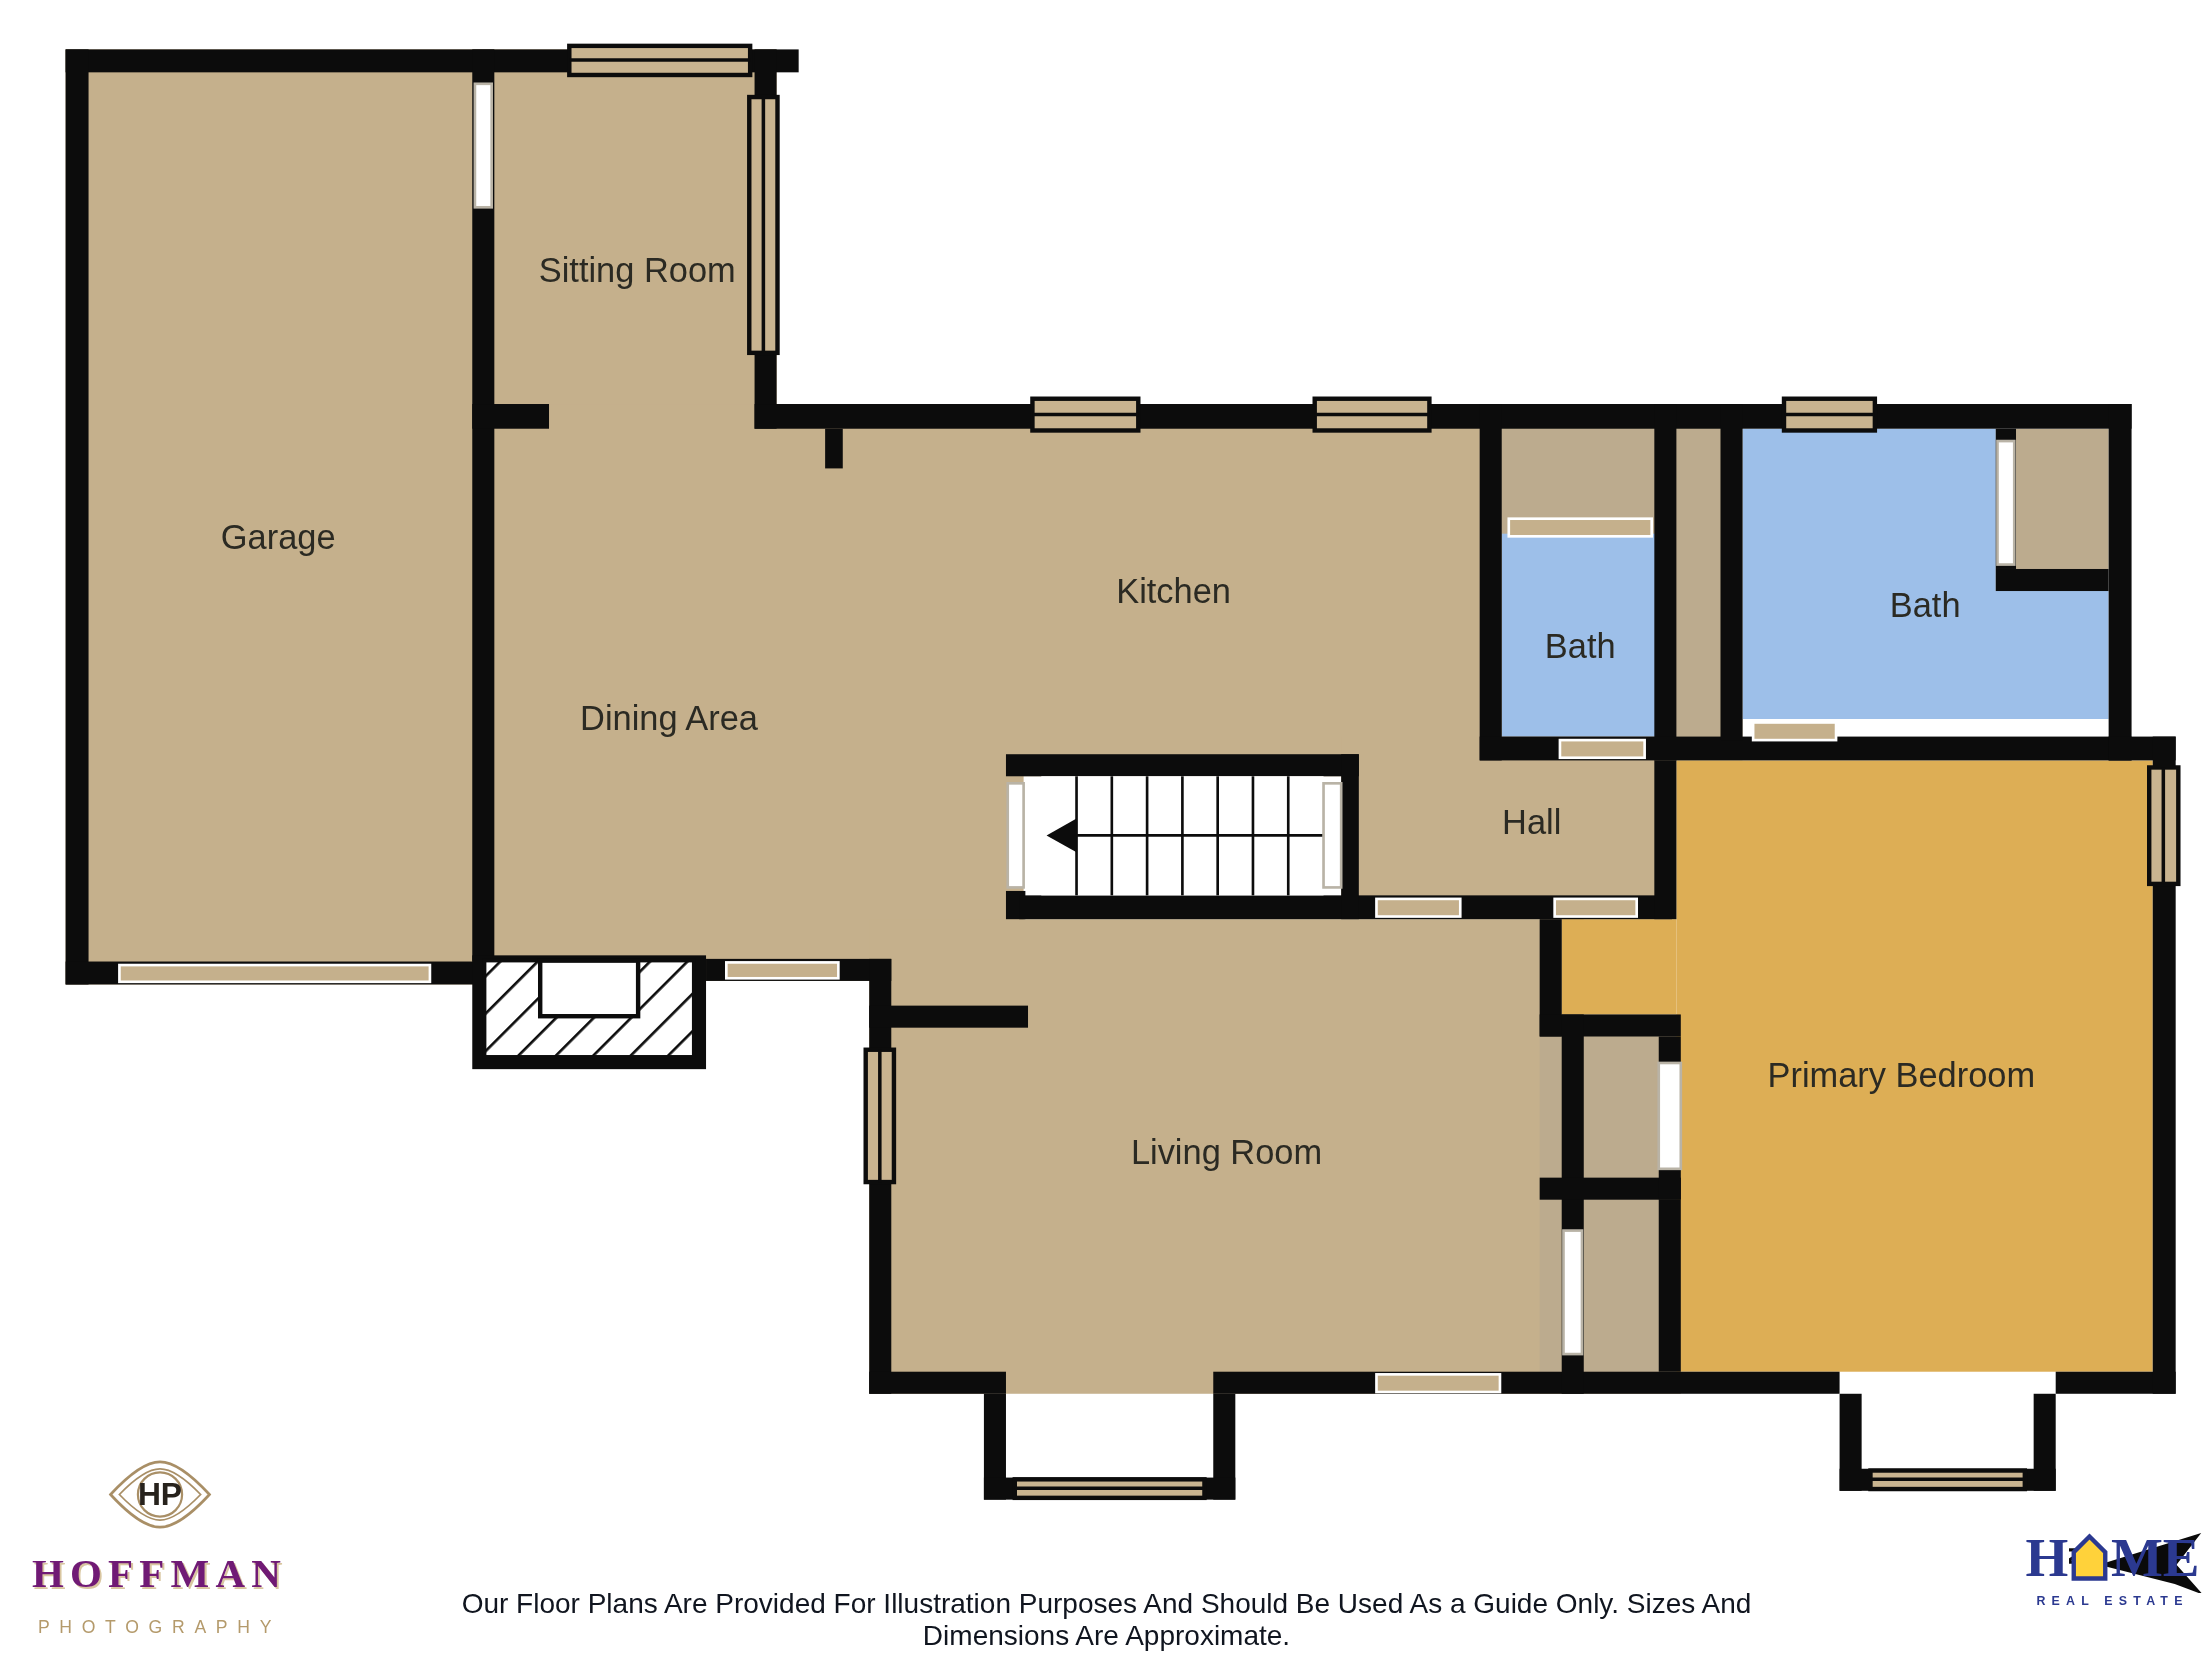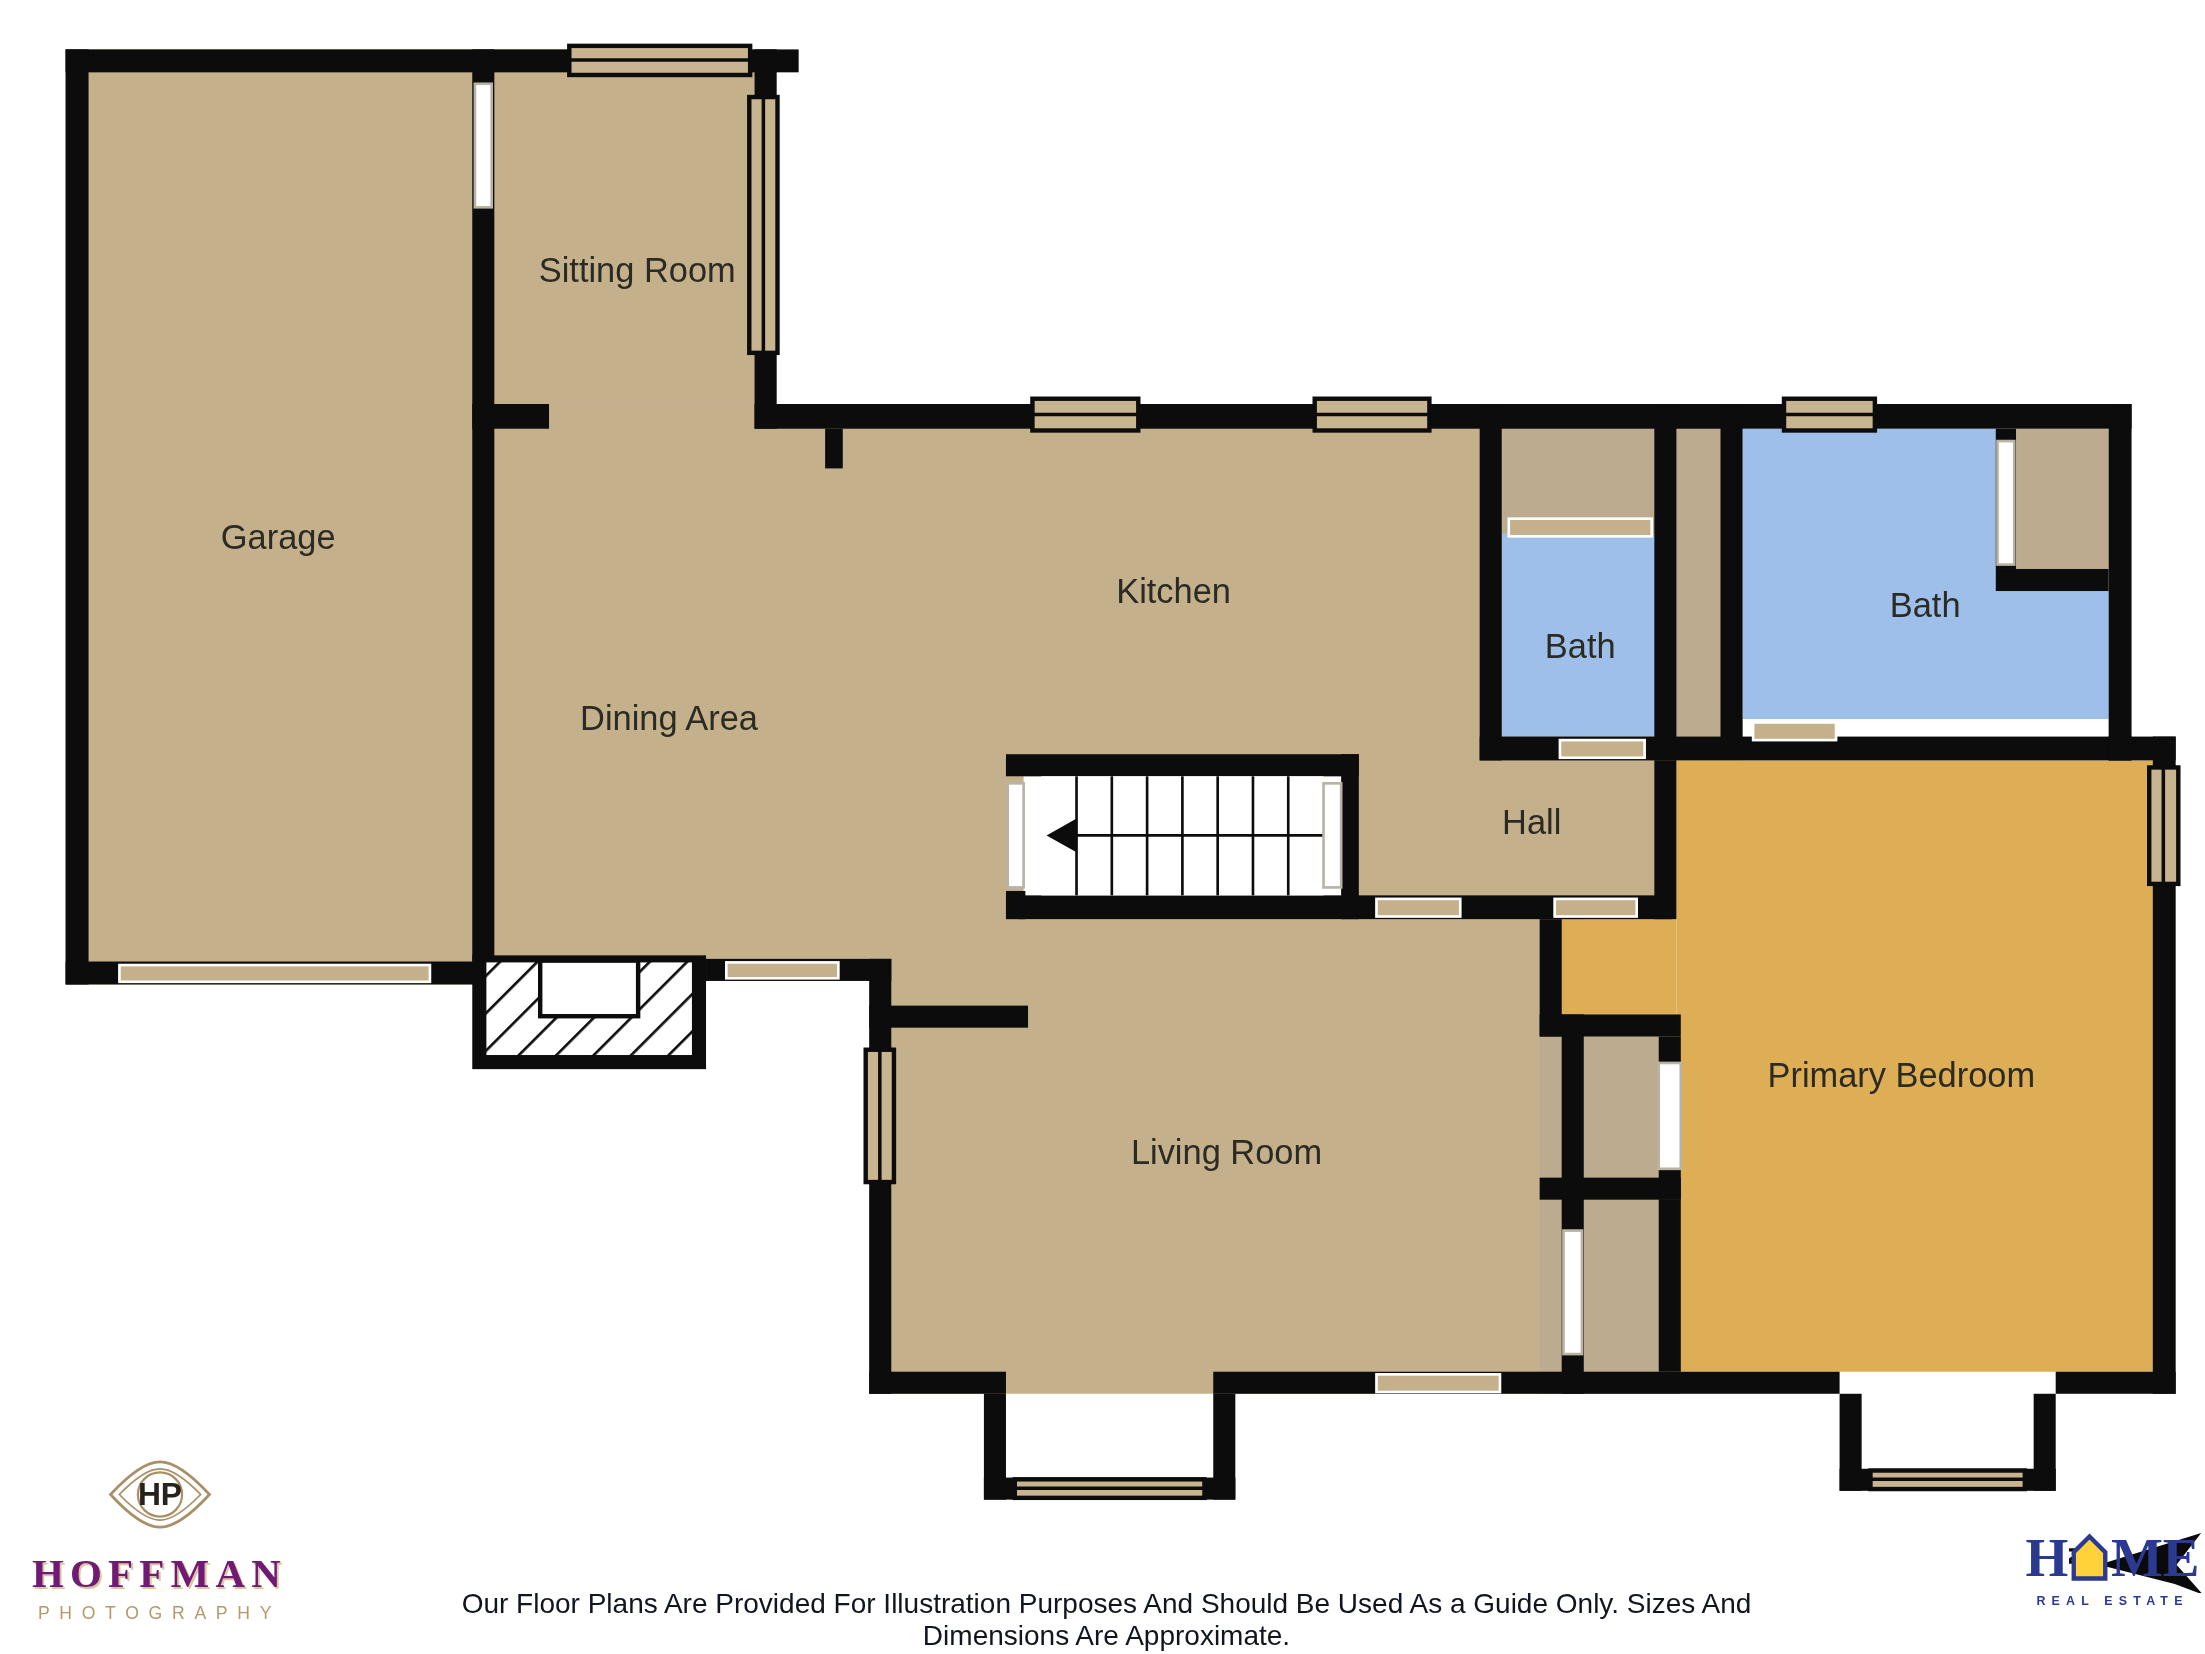--- a/index.html
+++ b/index.html
@@ -4,21 +4,21 @@
 <style>
   html,body{margin:0;padding:0;background:#ffffff;}
   body{width:2206px;height:1654px;position:relative;font-family:"Liberation Sans",sans-serif;}
   .stage{position:absolute;left:0;top:0;width:2206px;height:1654px;}
   svg text{font-family:"Liberation Sans",sans-serif;}
   .room-label{font-size:39px;fill:#2b2a23;}
   
   .hoffman{position:absolute;left:14px;top:1460px;width:291px;text-align:center;}
   .hoffman .name{font-family:"Liberation Serif",serif;font-weight:700;font-size:41px;color:#701a75;
     letter-spacing:6.2px;text-shadow:1.8px 1.8px 0 #d9c6a0;margin-top:17px;}
-  .hoffman .tagline{font-size:17.6px;color:#b49a6b;letter-spacing:9.7px;margin-top:6px;}
+  .hoffman .tagline{font-size:17.6px;color:#b49a6b;letter-spacing:9.7px;margin-top:20px;}
   .disclaimer{position:absolute;left:423px;top:1588px;width:1367px;text-align:center;
     font-size:28px;color:#10151f;}
   .homelogo{position:absolute;left:2020px;top:1533px;width:185px;}
   .homelogo .word{display:flex;align-items:flex-end;justify-content:center;color:#2b3990;
     font-family:"Liberation Serif",serif;font-weight:900;font-size:55px;line-height:0.85;}
   .homelogo .word span{letter-spacing:0px;}
   .homelogo .sub{display:block;text-align:center;color:#2b3990;font-size:12.4px;font-weight:700;
     letter-spacing:6.2px;margin-top:12px;}
   .north{position:absolute;left:2069px;top:1531px;width:141px;height:62px;}
 </style>

